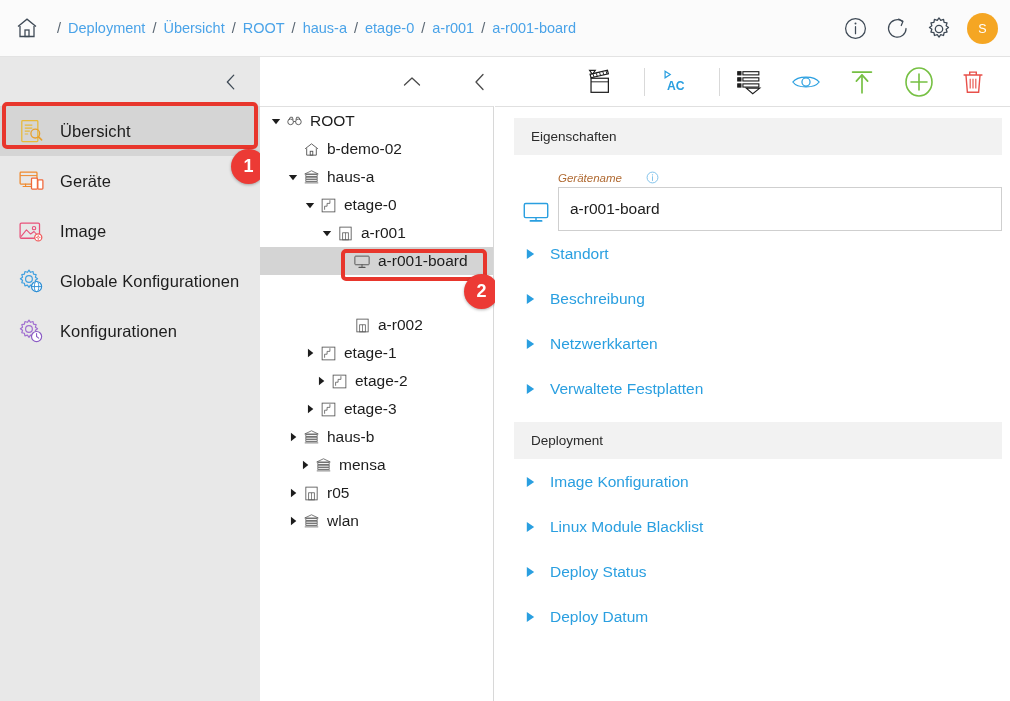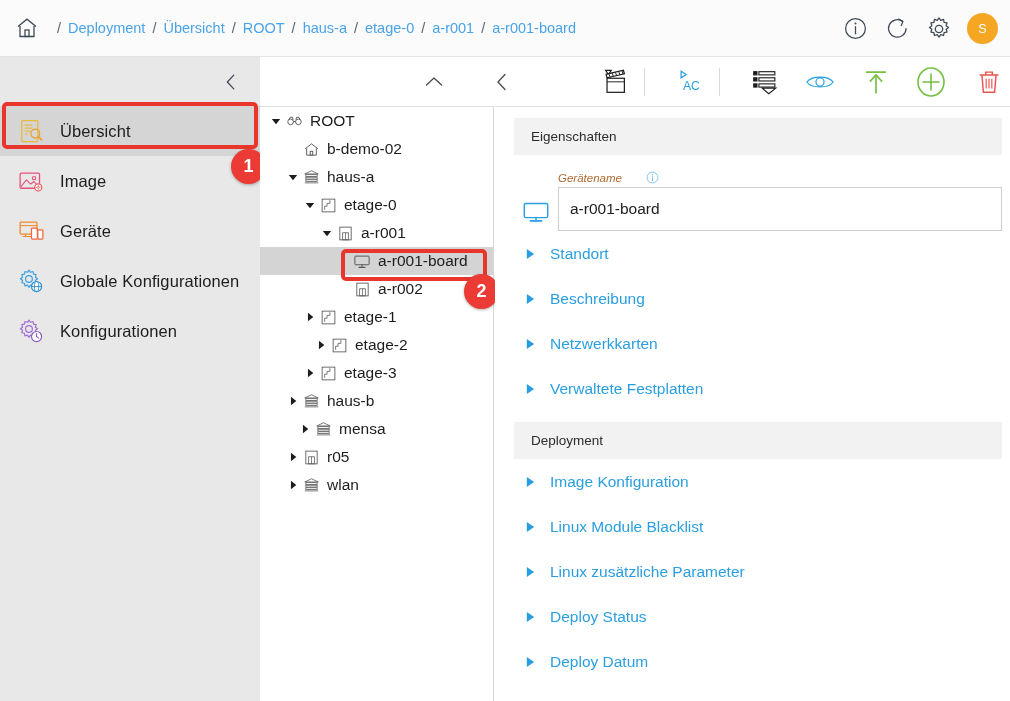--- a/index.html
+++ b/index.html
@@ -58,21 +58,21 @@
     font-size:18px; font-weight:bold;
     display:flex; align-items:center; justify-content:center;
     box-shadow:0 1px 3px rgba(0,0,0,.3);
   }
 
   
   #toolbar {
     position:absolute; left:260px; top:57px; width:750px; height:49px;
     background:#fff; display:flex; align-items:center;
   }
-  .tb-btn { width:46px; height:46px; display:flex; align-items:center; justify-content:flex-end; cursor:pointer; }
+  .tb-btn { width:46px; height:46px; display:flex; align-items:center; justify-content:flex-start; cursor:pointer;font-weight:bold; }
   .tb-sep { width:1px; height:28px; background:#d9d9d9; margin:0 4px; }
   #tb-left { display:flex; align-items:center; margin-left:140px; gap:22px; }
   #tb-right { display:flex; align-items:center; position:absolute; right:6px; gap:10px; }
 
   
   #tree-panel {
     position:absolute; left:260px; top:106px; width:234px; height:595px;
     background:#fff; border-top:1px solid #e0e0e0; border-right:1px solid #d8d8d8;
     overflow:hidden;
   }
@@ -188,43 +188,43 @@
           <path d="M8 8.5 H17 M8 12 H17 M8 15.5 H14 M8 19 H12" stroke-width="1.3"></path>
           <circle cx="20.5" cy="18.5" r="5.2" stroke="#e8a02e"></circle>
           <path d="M24.4 22.4 L28 26" stroke="#e8a02e" stroke-linecap="round" stroke-width="1.9"></path>
         </svg>
       </span>
       <span class="nav-label">Übersicht</span>
     </div>
 
     <div class="nav-item">
       <span class="nav-ico">
+        <svg width="27" height="27" viewBox="0 0 32 32" fill="none" stroke="#ef8a2e" stroke-width="1.5">
+          <rect x="2.5" y="5" width="20" height="14" rx="1"></rect>
+          <path d="M2.5 9 H22.5" stroke-width="1.2"></path>
+          <path d="M9 19 V22 M6 22 H16" stroke-linecap="round" stroke-width="1.3"></path>
+          <rect x="16" y="12" width="7" height="13" rx="1" fill="#fff" stroke="#f0673a"></rect>
+          <rect x="23.5" y="14" width="6" height="11" rx="1" fill="#fff" stroke="#f0673a"></rect>
+        </svg>
+      </span>
+      <span class="nav-label">Geräte</span>
+    </div>
+
+    <div class="nav-item">
+      <span class="nav-ico">
         <svg width="27" height="27" viewBox="0 0 32 32" fill="none" stroke="#e8517a" stroke-width="1.5">
           <rect x="2.5" y="6" width="23" height="18" rx="1.5"></rect>
           <circle cx="19" cy="12" r="2" stroke-width="1.3"></circle>
           <path d="M3.5 22 L10 14 L15 19 L19 16 L24.5 22" stroke-linejoin="round" stroke-width="1.3"></path>
           <circle cx="24" cy="23" r="4.2" fill="#fff" stroke="#ef5b5b"></circle>
           <path d="M24 20.5 v1 M24 25 v1 M21.5 23 h1 M25.5 23 h1" stroke="#ef5b5b" stroke-width="1.1"></path>
           <circle cx="24" cy="23" r="1.2" stroke="#ef5b5b" stroke-width="1"></circle>
         </svg>
       </span>
       <span class="nav-label">Image</span>
-    </div>
-
-    <div class="nav-item">
-      <span class="nav-ico">
-        <svg width="27" height="27" viewBox="0 0 32 32" fill="none" stroke="#ef8a2e" stroke-width="1.5">
-          <rect x="2.5" y="5" width="20" height="14" rx="1"></rect>
-          <path d="M2.5 9 H22.5" stroke-width="1.2"></path>
-          <path d="M9 19 V22 M6 22 H16" stroke-linecap="round" stroke-width="1.3"></path>
-          <rect x="16" y="12" width="7" height="13" rx="1" fill="#fff" stroke="#f0673a"></rect>
-          <rect x="23.5" y="14" width="6" height="11" rx="1" fill="#fff" stroke="#f0673a"></rect>
-        </svg>
-      </span>
-      <span class="nav-label">Geräte</span>
     </div>
 
     <div class="nav-item">
       <span class="nav-ico">
         <svg width="27" height="27" viewBox="0 0 32 32" fill="none" stroke="#3f9fe0" stroke-width="1.4">
           <circle cx="13" cy="13" r="4"></circle>
           <path d="M13 2.5 l1.8 2.6 3-.9 .6 3.1 3.1 .6 -.9 3 2.6 1.8 -2.6 1.8 .9 3 -3.1 .6 -.6 3.1 -3 -.9 -1.8 2.6 -1.8 -2.6 -3 .9 -.6 -3.1 -3.1 -.6 .9 -3 -2.6 -1.8 2.6 -1.8 -.9 -3 3.1 -.6 .6 -3.1 3 .9z" stroke-linejoin="round"></path>
           <circle cx="22" cy="22" r="6" fill="#fff" stroke="#2f8fd4"></circle>
           <ellipse cx="22" cy="22" rx="2.6" ry="6" stroke="#2f8fd4" stroke-width="1.1"></ellipse>
           <path d="M16 22 H28" stroke="#2f8fd4" stroke-width="1.1"></path>
@@ -403,21 +403,21 @@
           <span class="twisty"></span>
           <span class="tree-ico">
             <svg width="18" height="18" viewBox="0 0 24 24" fill="none" stroke="#555" stroke-width="1.3">
               <rect x="2.5" y="5.5" width="19" height="11.5" rx="1"></rect>
               <path d="M12 17 V19.5" stroke-linecap="round"></path>
               <path d="M8 20.5 H16" stroke-linecap="round" stroke-width="1.5"></path>
             </svg>
           </span>
           <span class="tree-label">a-r001-board</span>
         </div>
-        <div class="tree-row" style="padding-left: 76px;">
+        <div class="tree-row" style="padding-left: 76px; margin-top: 36px;">
           <span class="twisty"></span>
           <span class="tree-ico">
             <svg width="17" height="17" viewBox="0 0 24 24" fill="none" stroke="#555" stroke-width="1.2">
               <rect x="4" y="3" width="16" height="18"></rect>
               <rect x="8" y="11" width="8" height="10" stroke-width="1.1"></rect>
               <path d="M12 11 V21" stroke-width="1"></path>
             </svg>
           </span>
           <span class="tree-label">a-r002</span>
         </div>
@@ -614,28 +614,20 @@
           </svg>
       </span>
       <span class="acc-label">Linux Module Blacklist</span>
     </div>
     <div class="acc-row">
       <span class="acc-arrow">
         <svg width="11" height="12" viewBox="0 0 12 13">
             <path d="M2 1 L10 6.5 L2 12 Z" fill="#2a9fe0"></path>
           </svg>
       </span>
-      <span class="acc-label">Linux zusätzliche Parameter</span>
-    </div>
-    <div class="acc-row">
-      <span class="acc-arrow">
-        <svg width="11" height="12" viewBox="0 0 12 13">
-            <path d="M2 1 L10 6.5 L2 12 Z" fill="#2a9fe0"></path>
-          </svg>
-      </span>
       <span class="acc-label">Deploy Status</span>
     </div>
     <div class="acc-row">
       <span class="acc-arrow">
         <svg width="11" height="12" viewBox="0 0 12 13">
             <path d="M2 1 L10 6.5 L2 12 Z" fill="#2a9fe0"></path>
           </svg>
       </span>
       <span class="acc-label">Deploy Datum</span>
     </div>

